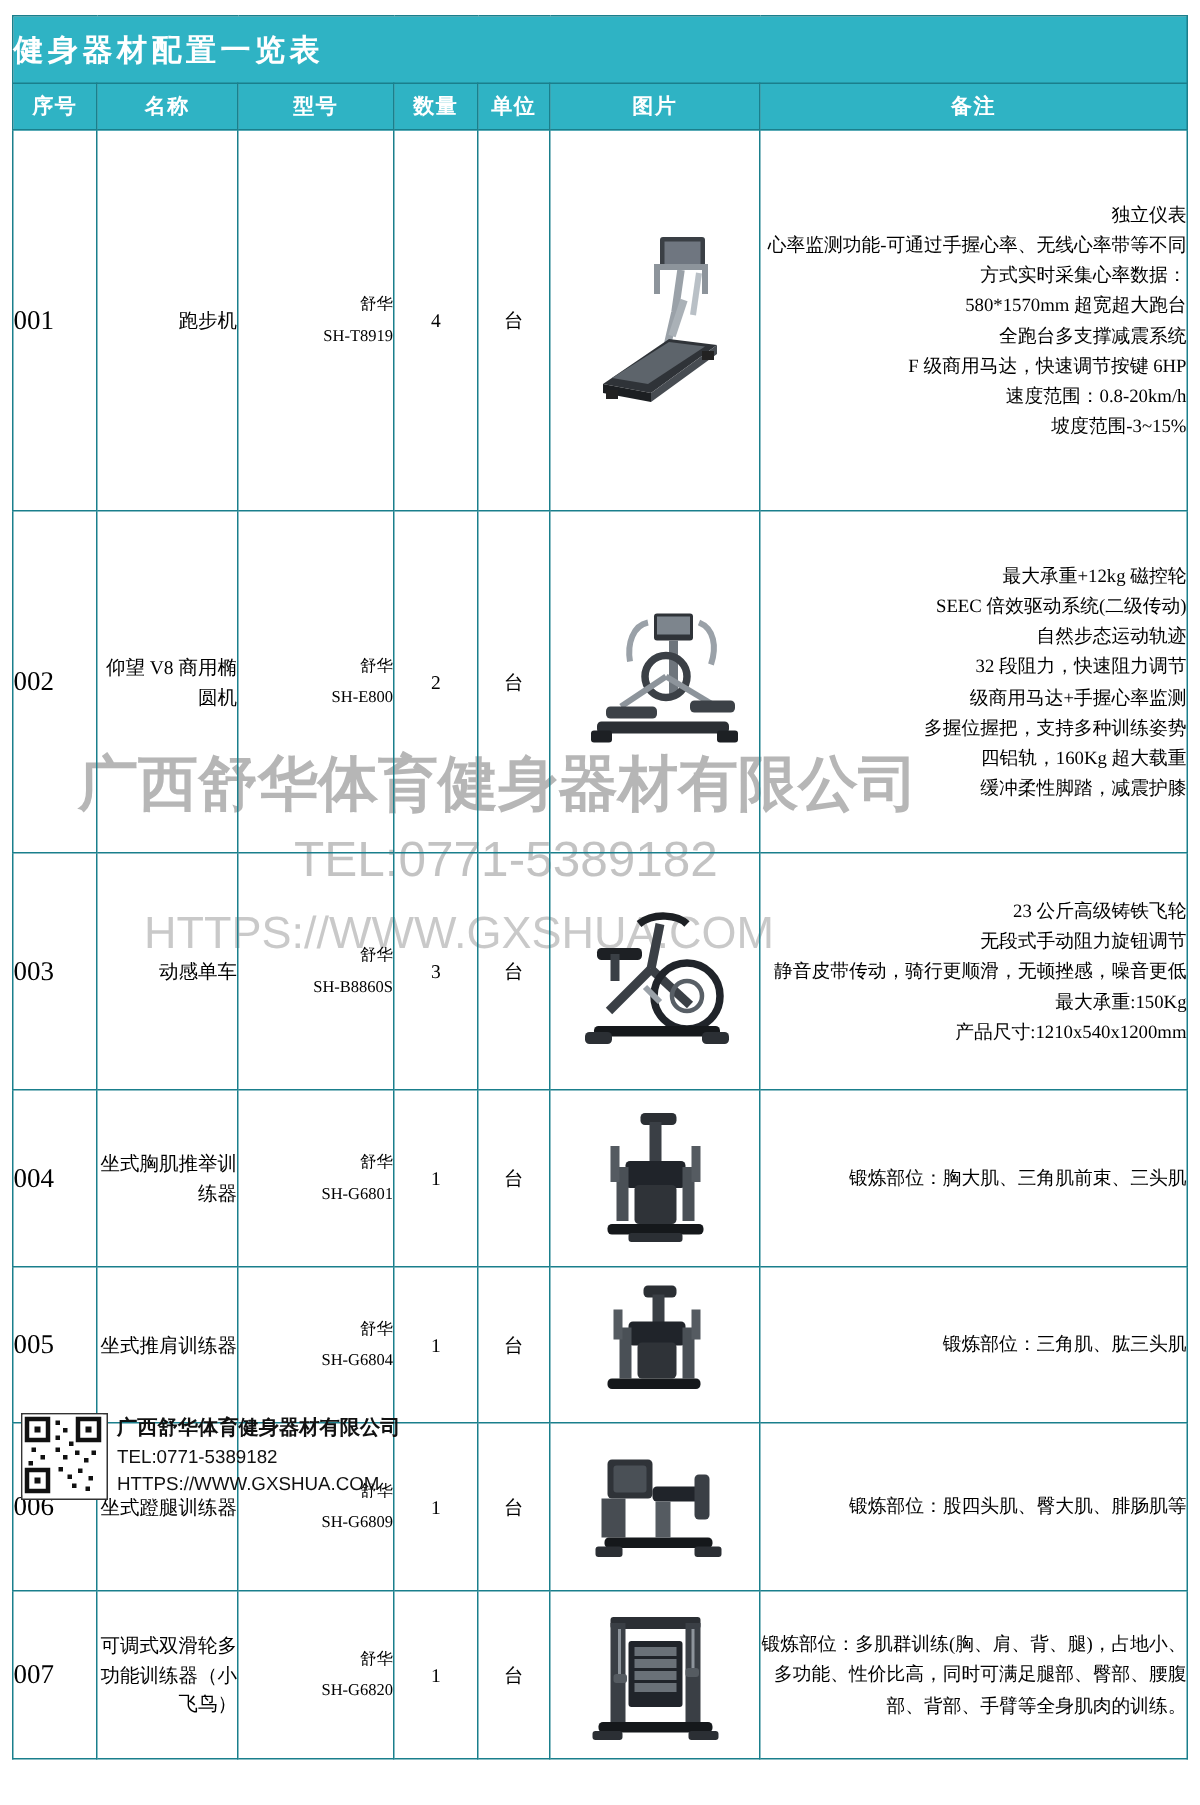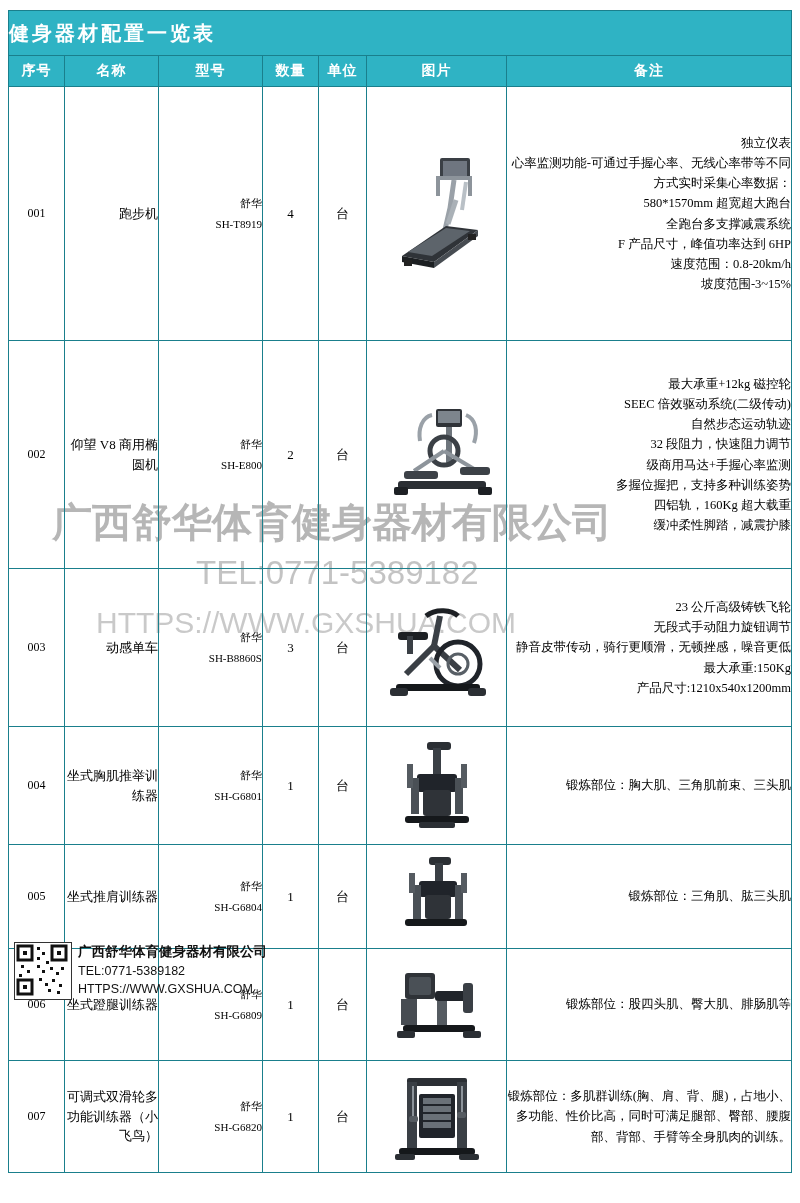--- a/index.html
+++ b/index.html
@@ -46,21 +46,21 @@
   .hdr {
     background: #2fb3c4;
     color: #ffffff;
     font-size: 14px;
     font-weight: bold;
     text-align: center;
     height: 30px;
     font-family: Liberation Mono, monospace;
     letter-spacing: 1px;
   }
-  .c-idx { width: 56px; text-align: center; font-size: 12px; }
+  .c-idx { width: 56px; text-align: left; font-size: 18px; }
   .c-name { width: 94px; text-align: right; font-size: 13px; line-height: 1.5; padding: 2px 4px; }
   .c-model { width: 104px; text-align: right; font-size: 11px; line-height: 1.9; }
   .c-qty { width: 56px; text-align: center; font-size: 13px; }
   .c-unit { width: 48px; text-align: center; font-size: 13px; }
   .c-pic { width: 140px; text-align: center; }
   .c-note { font-size: 12.5px; line-height: 1.62; padding: 6px 8px; vertical-align: middle; text-align: right; }
   .c-note div { white-space: normal; }
 
   .pic-box {
     width: 100%;
@@ -181,21 +181,21 @@
             <rect x="94" y="86" width="8" height="6" fill="#222"></rect>
             <path d="M74 76 L82 52" stroke="#aab1b7" stroke-width="5" fill="none"></path>
           </svg>
         </div>
       </td>
       <td class="c-note">
         <div>独立仪表</div>
         <div>心率监测功能-可通过手握心率、无线心率带等不同方式实时采集心率数据：</div>
         <div>580*1570mm 超宽超大跑台</div>
         <div>全跑台多支撑减震系统</div>
-        <div>F 产品尺寸，峰值功率达到 6HP</div>
+        <div>F 级商用马达，快速调节按键 6HP</div>
         <div>速度范围：0.8-20km/h</div>
         <div>坡度范围-3~15%</div>
       </td>
     </tr>
 
     <tr style="height:228px">
       <td class="c-idx">002</td>
       <td class="c-name">仰望 V8 商用椭圆机</td>
       <td class="c-model">
         <div>舒华</div>

